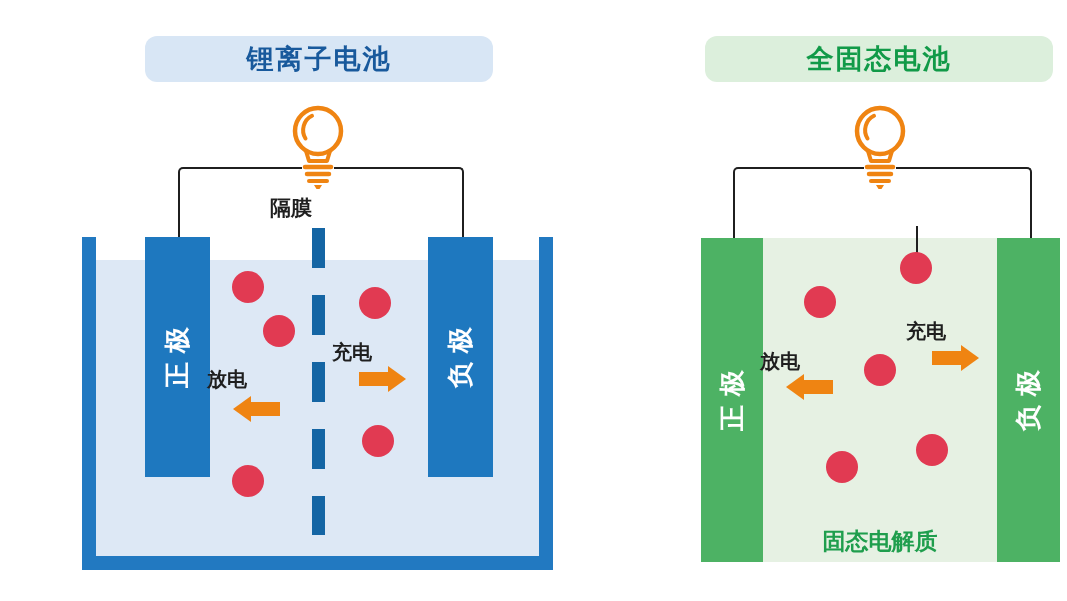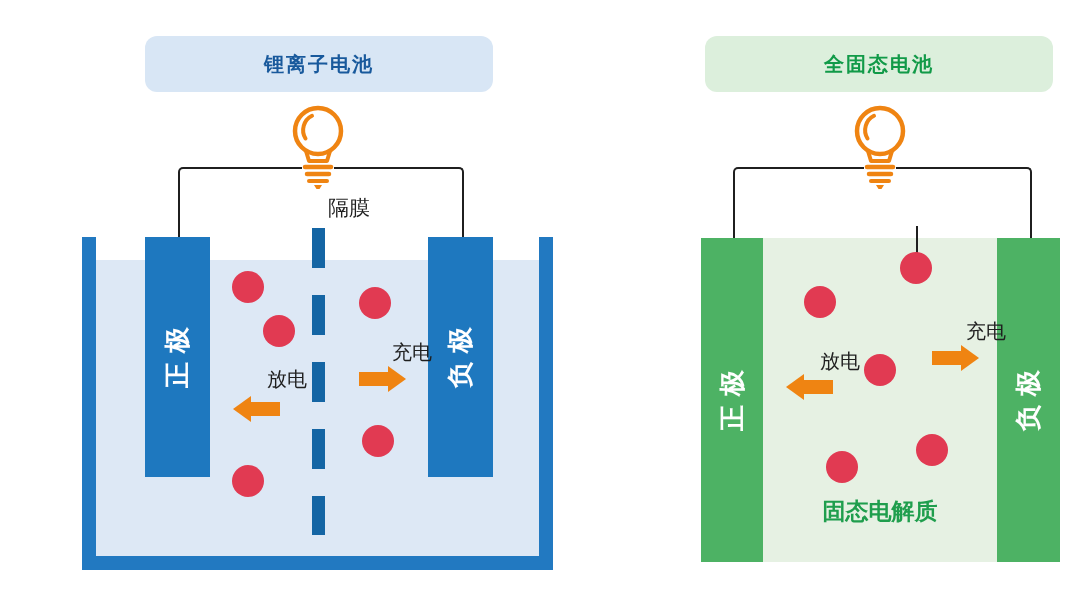--- a/index.html
+++ b/index.html
@@ -3,23 +3,23 @@
 <meta charset="utf-8">
 <style>
   html,body { margin:0; padding:0; background:#fff; }
   .canvas {
     position:relative; width:1067px; height:601px; overflow:hidden;
     background:#fff; font-family:"Liberation Sans","DejaVu Sans",sans-serif;
   }
   .panel { position:absolute; inset:0; }
 
   .title-pill {
-    position:absolute; width:348px; height:56px; border-radius:12px;
+    position:absolute; width:348px; height:46px; border-radius:12px;
     display:flex; align-items:center; justify-content:center;
-    font-size:20px; font-weight:bold; letter-spacing:2px;
+    font-size:27px; font-weight:bold; letter-spacing:2px;
   }
   .title-blue  { left:145px; top:36px; background:var(--blue-title-bg);  color:var(--blue-title-text); }
   .title-green { left:705px; top:36px; background:var(--green-title-bg); color:var(--green-title-text); }
 
   .wire {
     position:absolute; top:167px; height:73px;
     border-top:2.5px solid var(--ink);
     border-left:2.5px solid var(--ink);
     border-right:2.5px solid var(--ink);
     border-radius:5px 5px 0 0;
@@ -60,31 +60,31 @@
     position:absolute; left:763px; top:238px; width:234px; height:324px;
     background:var(--light-green);
   }
 
   .separator-dashes {
     position:absolute; left:312px; top:228px; width:13px; height:307px;
     background:repeating-linear-gradient(to bottom, var(--dash-blue) 0 40px, transparent 40px 67px);
   }
 
   .diagram-label {
-    position:absolute; text-align:right; color:var(--ink);
-    font-size:21px; font-weight:normal;
+    position:absolute; text-align:left; color:var(--ink);
+    font-size:21px; font-weight:bold;
   }
   .lbl-separator { left:270px; top:194px; width:100px; }
   .lbl-ion       { left:865px; top:201px; width:120px; font-size:20px; }
   .lbl-discharge-l { left:207px; top:366px; width:100px; font-size:20px; }
   .lbl-charge-l    { left:332px; top:339px; width:100px; font-size:20px; }
   .lbl-discharge-r { left:760px; top:348px; width:100px; font-size:20px; }
   .lbl-charge-r    { left:906px; top:318px; width:100px; font-size:20px; }
   .lbl-electrolyte {
-    position:absolute; left:780px; top:496px; width:200px; text-align:center;
+    position:absolute; left:780px; top:526px; width:200px; text-align:center;
     color:var(--green-label); font-size:23px; font-weight:bold;
   }
   .pointer-line { position:absolute; left:916px; top:226px; width:2px; height:42px; background:var(--ink); }
 
   .ion-layer { position:absolute; inset:0; }
   .ion {
     position:absolute; width:32px; height:32px; border-radius:50%;
     background:var(--red);
   }
 

